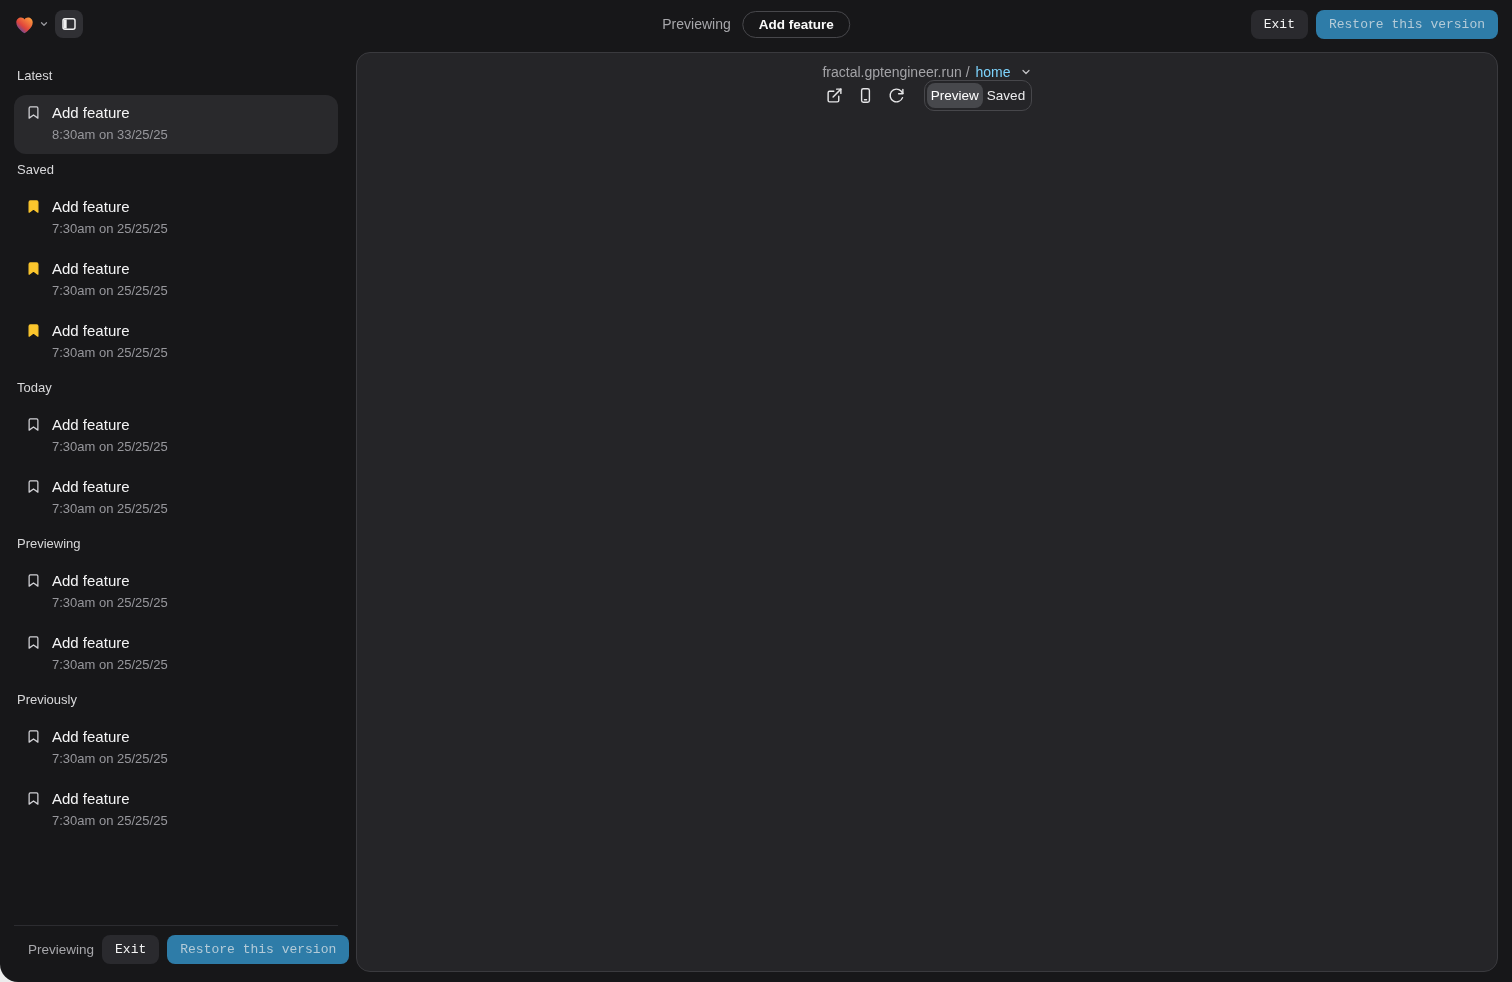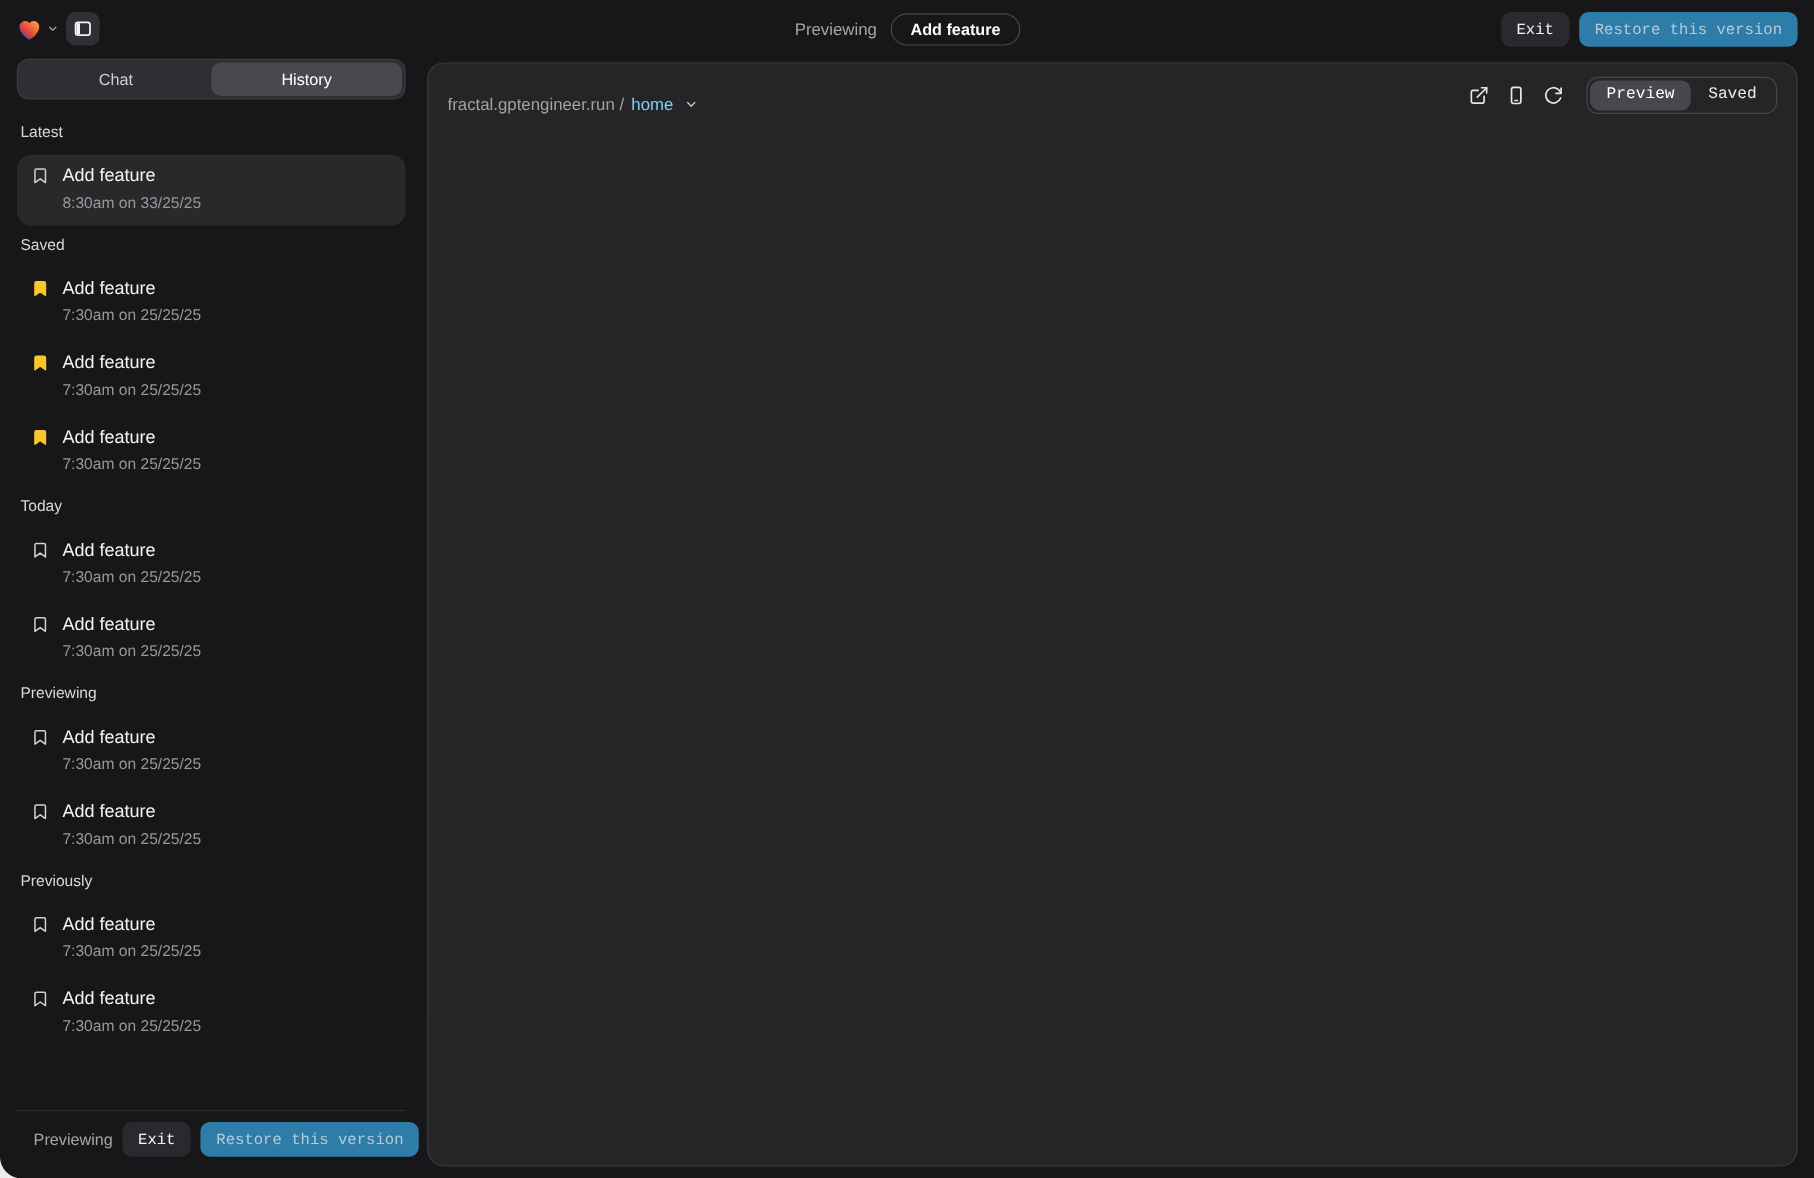--- a/index.html
+++ b/index.html
@@ -69,33 +69,33 @@
     display:flex; align-items:center; gap:8px; padding-left:14px;
   }
   .sidebar-footer .muted { font-size:13.5px; margin-right:auto; }
   
   .preview-pane {
     position:absolute; left:356px; top:52px; right:14px; bottom:10px;
     background:var(--panel,#252528);
     border:1px solid #3a3a3e; border-radius:14px;
     display:flex; flex-direction:column;
   }
-  .preview-header { display:flex; align-items:flex-end; justify-content:space-between; padding:11px 16px 10px; }
+  .preview-header { display:flex; align-items:center; justify-content:space-between; padding:11px 16px 10px;flex-direction:column; }
   .url-group { display:flex; align-items:center; gap:6px; font-size:14px; cursor:pointer; }
   .url-prefix { color:#a3a3a7; }
   .url-page { color:#7dd3fc; }
   .preview-controls { display:flex; align-items:center; }
   .ctrl-btn {
     width:26px; height:26px; background:none; border:none; cursor:pointer;
     display:flex; align-items:center; justify-content:center; margin-right:5px;
   }
   .toggle { display:flex; border:1px solid #47474b; border-radius:10px; padding:2px; margin-left:9px; }
   .seg {
     border:none; background:transparent; border-radius:8px;
-    padding:5px 14px; font-size:13.5px; color:#ececee; font-family:Liberation Mono, monospace; cursor:pointer;
+    padding:5px 4px; font-size:13.5px; color:#ececee; font-family:Liberation Sans, sans-serif; cursor:pointer;
   }
   .seg.active { background:#47484c; color:#ffffff; }
   .preview-body { flex:1; }
 </style>
 </head>
 <body>
 
 <div class="corner-peek"></div>
 
 <div class="app">
@@ -136,24 +136,20 @@
       <span class="badge">Add feature</span>
     </div>
 
     <div class="topbar-right">
       <button class="btn btn-dark">Exit</button>
       <button class="btn btn-blue">Restore this version</button>
     </div>
   </header>
 
   <aside class="sidebar">
-    <div class="tabs">
-      <button class="tab">Chat</button>
-      <button class="tab active">History</button>
-    </div>
 
     <div class="history-list" id="history-list">
         <div class="section">
           <div class="section-title">Latest</div>
           <div class="item selected">
             <div class="item-row">
               <span class="bm">
                 <svg width="15" height="15" viewBox="0 0 24 24" fill="none" stroke="#d2d2d6" stroke-width="2" stroke-linecap="round" stroke-linejoin="round">
                   <path d="M19 21l-7-5-7 5V5a2 2 0 0 1 2-2h10a2 2 0 0 1 2 2z"></path>
                 </svg>

